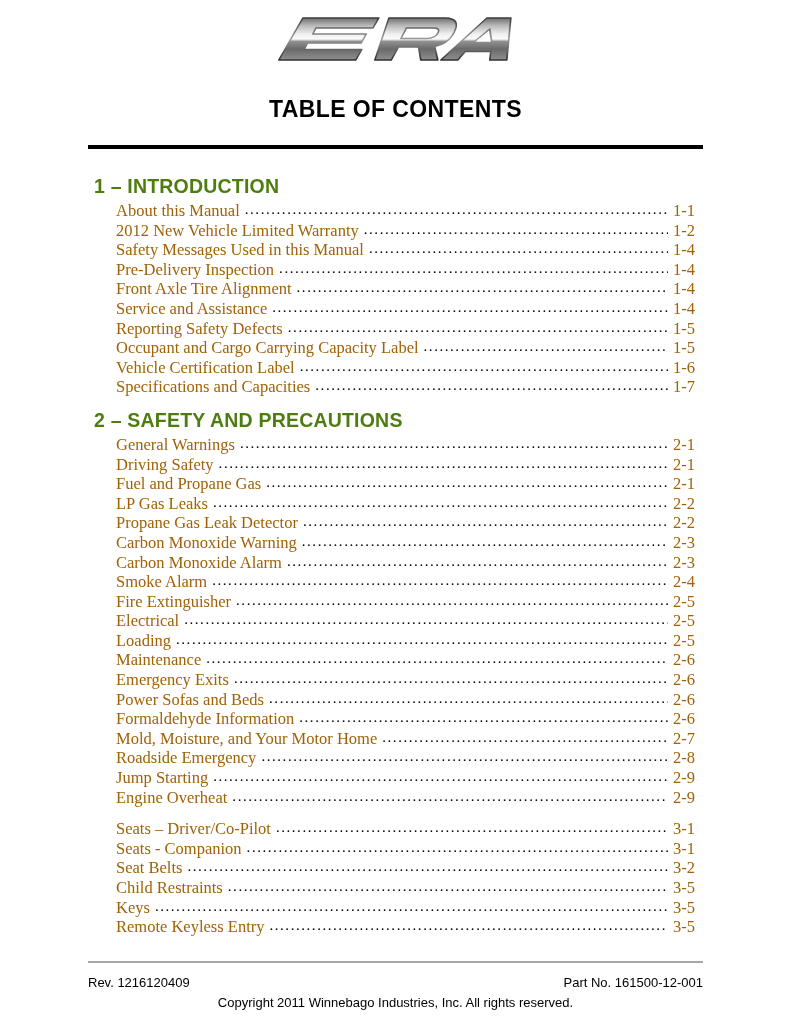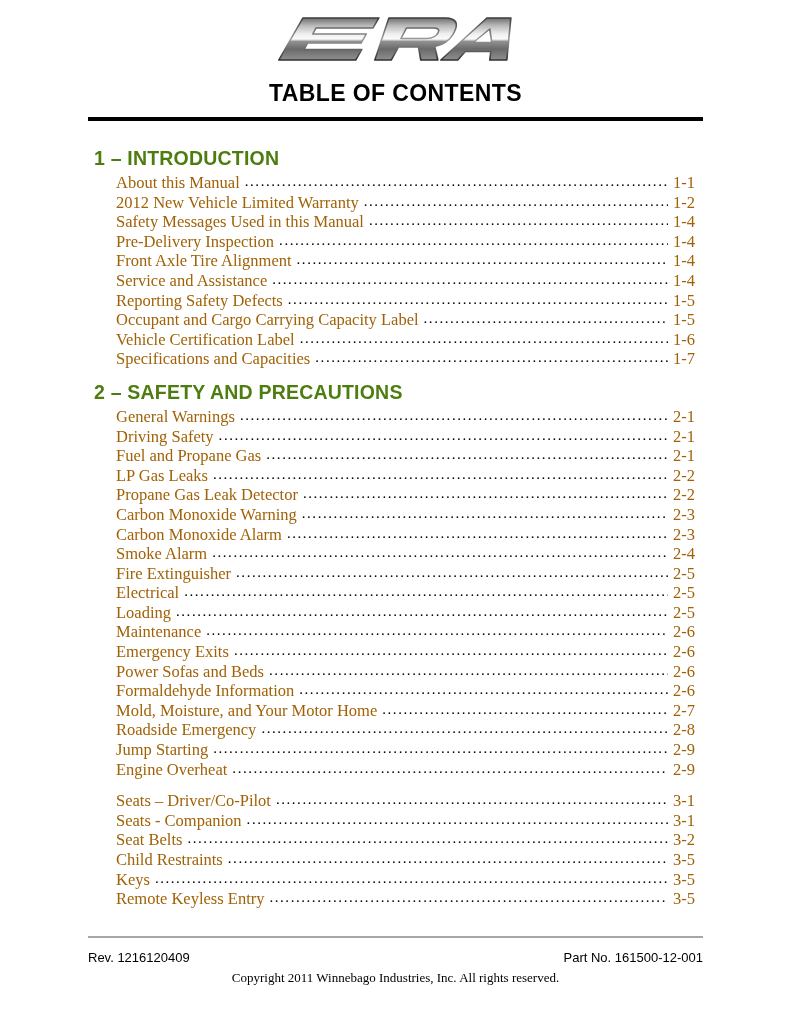--- a/index.html
+++ b/index.html
@@ -36,21 +36,21 @@
     display: block;
   }
 
   
   .doc-title {
     text-align: center;
     font-family: "Liberation Sans", sans-serif;
     font-weight: bold;
     font-size: 23px;
     letter-spacing: 0.4px;
-    margin: 0;
+    margin: 16px;
     padding: 0 0 6px 0;
     color: #000;
   }
   .title-rule {
     height: 4px;
     background: #000;
     margin: 4px 40px 0 40px;
   }
 
   
@@ -112,38 +112,38 @@
     padding-left: 5px;
     text-align: left;
     min-width: 30px;
   }
 
   
   .footer {
     position: absolute;
     left: 48px;
     right: 48px;
-    bottom: 38px;
+    bottom: 14px;
   }
   .footer-rule {
     height: 2px;
     background: #a6a6a6;
     margin: 0 40px 12px 40px;
   }
   .footer-line {
     display: flex;
     justify-content: space-between;
     margin: 0 40px;
     font-family: "Liberation Sans", sans-serif;
     font-size: 13px;
     color: #000;
   }
   .footer-copy {
     text-align: center;
-    font-family: Liberation Serif, serif;
+    font-family: Liberation Sans, sans-serif;
     font-size: 13px;
     margin-top: 5px;
     color: #000;
   }
 </style>
 </head>
 <body>
 
 <div class="page">
 

